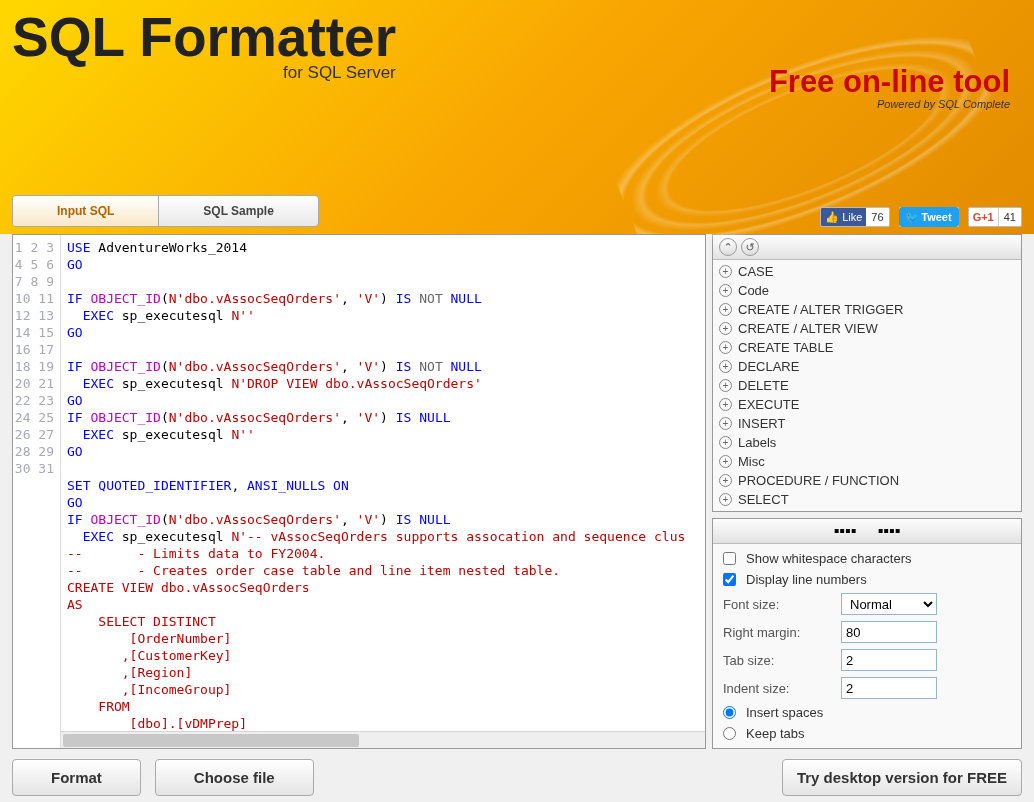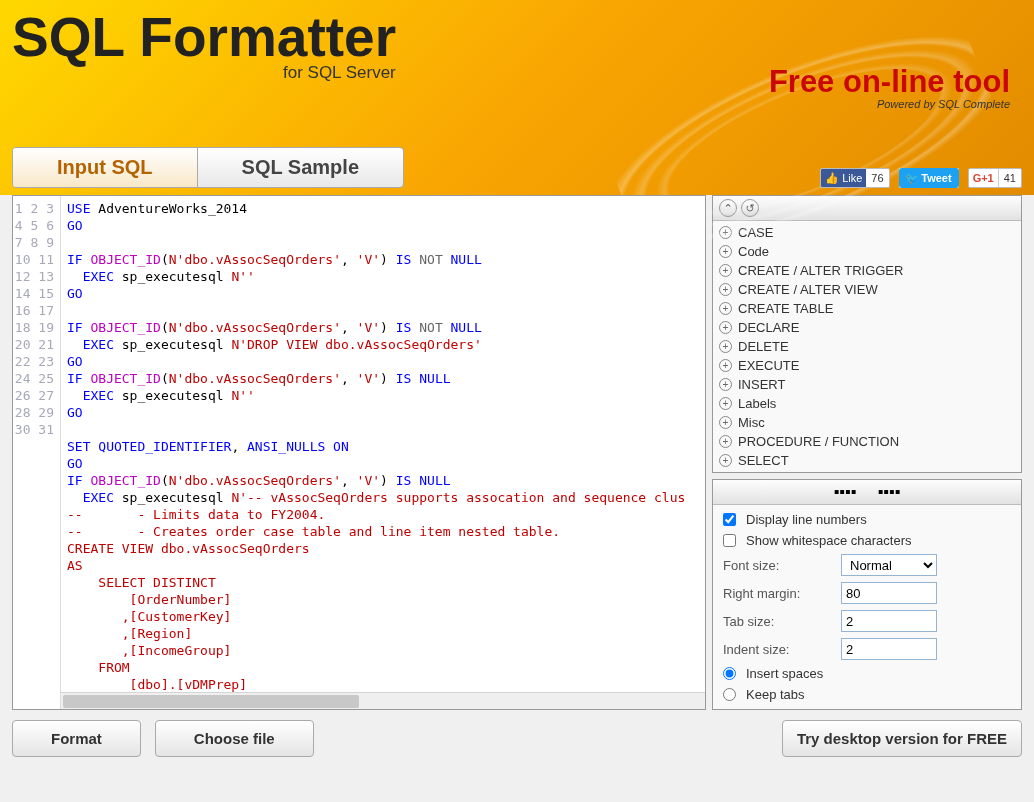--- a/index.html
+++ b/index.html
@@ -4,21 +4,21 @@
 <style>
 * { box-sizing: border-box; margin: 0; padding: 0; }
 body {
   font-family: Arial, Helvetica, sans-serif;
   width: 1034px;
   height: 802px;
   overflow: hidden;
   background: #f0f0f0;
 }
 .header {
-  height: 195px;
+  height: 234px;
   background: linear-gradient(135deg, #ffd800 0%, #f9a602 50%, #e28b00 100%);
   position: relative;
   padding: 0 12px;
 }
 .header::before {
   content: "";
   position: absolute;
   top: 40px; right: 40px;
   width: 380px; height: 200px;
   background:
@@ -71,21 +71,21 @@
 }
 .tabs {
   display: flex;
   border: 1px solid #aaa;
   border-radius: 4px;
   overflow: hidden;
   background: linear-gradient(#fff, #e8e8e8);
 }
 .tab {
   padding: 8px 44px;
-  font-size: 20px;
+  font-size: 12px;
   font-weight: bold;
   cursor: pointer;
   border-right: 1px solid #aaa;
 }
 .tab:last-child { border-right: none; }
 .tab.active {
   color: #b56200;
   background: linear-gradient(#fff, #f8e8c8);
 }
 .tab.inactive {
@@ -434,26 +434,26 @@
           </li>
         </ul>
     </div>
 
     <div class="panel">
       <div class="panel-head">
         <span>▪▪▪▪</span>&nbsp;&nbsp;&nbsp;<span>▪▪▪▪</span>
       </div>
       <div class="opts">
         <div class="opt-row">
+          <input type="checkbox" style="">
+          <span>Show whitespace characters</span>
+        </div>
+        <div class="opt-row">
           <input type="checkbox" checked="" style="">
           <span>Display line numbers</span>
-        </div>
-        <div class="opt-row">
-          <input type="checkbox" style="">
-          <span>Show whitespace characters</span>
         </div>
         <div class="opt-row">
           <label>Font size:</label>
           <select>
             <option>Normal</option>
           </select>
         </div>
         <div class="opt-row">
           <label>Right margin:</label>
           <input type="text" value="80" style="">

